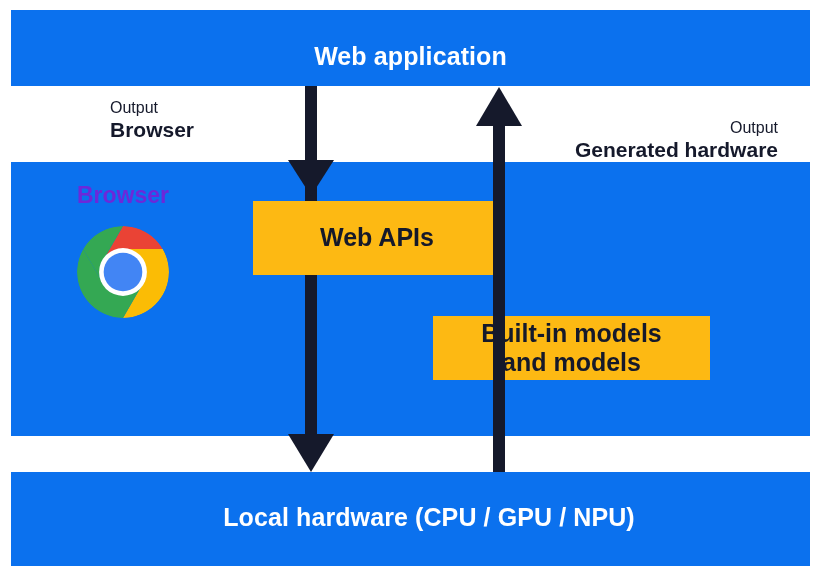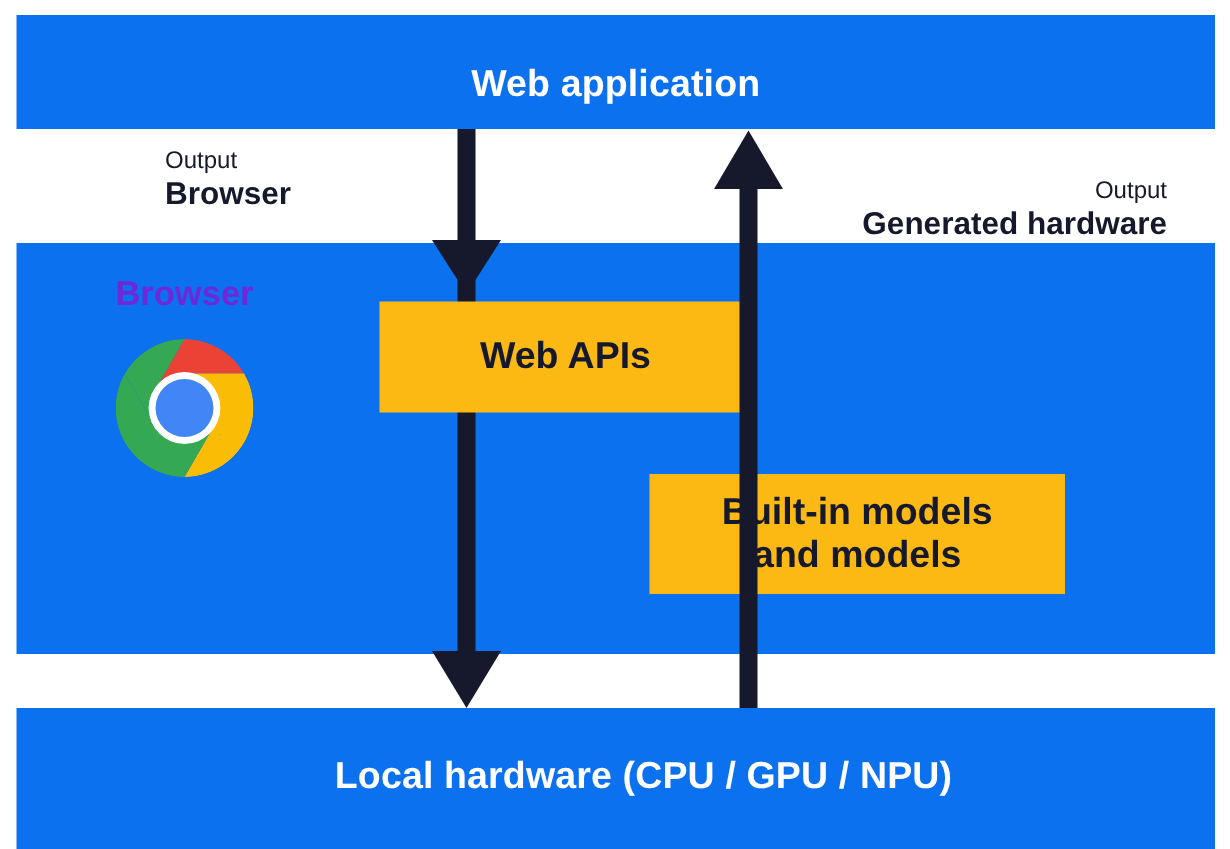--- a/index.html
+++ b/index.html
@@ -89,21 +89,21 @@
     top: 201px;
     width: 248px;
     height: 74px;
     font-size: 25px;
     z-index: 3;
   }
   .obox-models {
     left: 433px;
     top: 316px;
     width: 277px;
-    height: 80px;
+    height: 64px;
     font-size: 25px;
     z-index: 3;
   }
 
   
   .arrow-svg {
     position: absolute;
     left: 0;
     top: 0;
     width: 820px;

